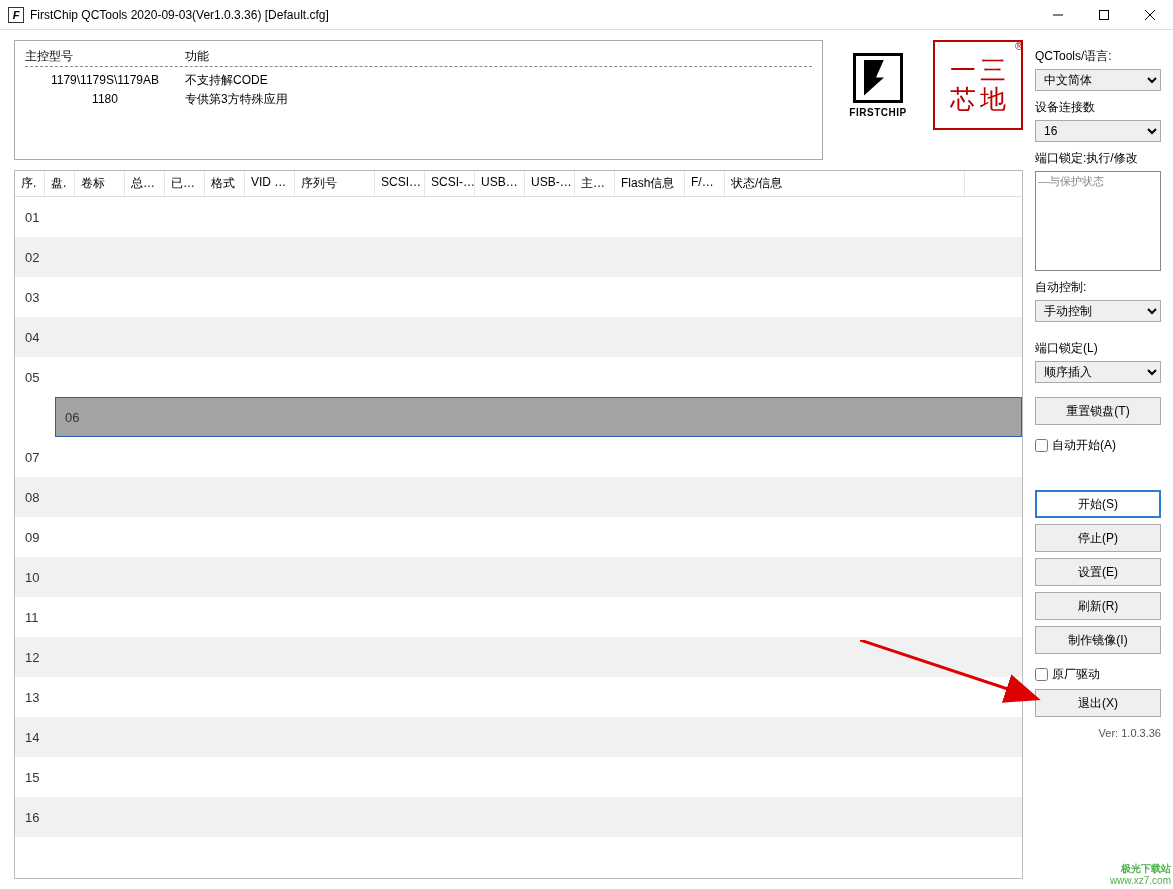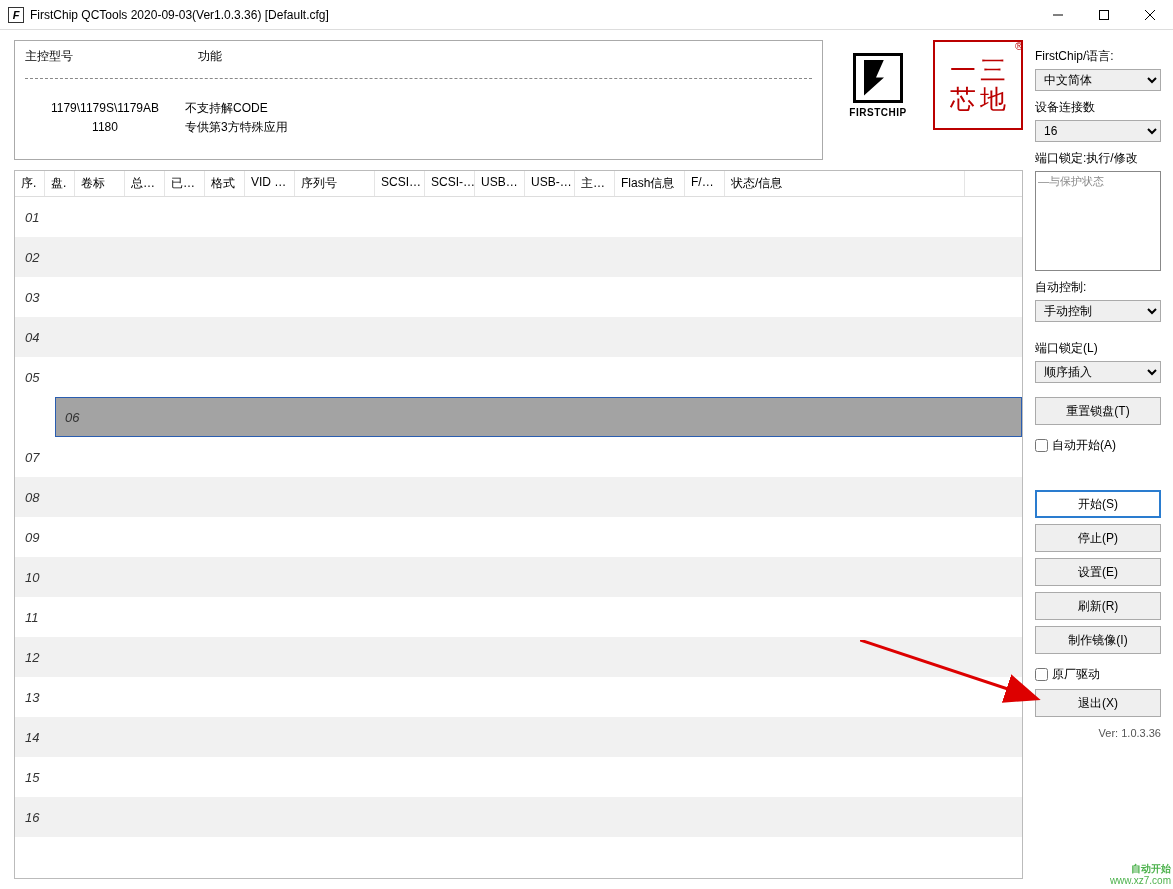--- a/index.html
+++ b/index.html
@@ -11,39 +11,39 @@
 .titlebar .win-btns { display: flex; height: 100%; }
 .titlebar .win-btn { width: 46px; height: 100%; display: flex; align-items: center; justify-content: center; }
 .titlebar .win-btn svg { width: 10px; height: 10px; }
 
 .content { display: flex; height: calc(100% - 30px); }
 .left-panel { flex: 1; padding: 10px 0 10px 14px; display: flex; flex-direction: column; }
 .right-panel { width: 150px; padding: 10px 12px; display: flex; flex-direction: column; font-size: 12px; }
 
 .info-row { display: flex; gap: 10px; margin-bottom: 10px; height: 120px; }
 .info-box { border: 1px solid #aaa; padding: 6px 10px; font-size: 12px; line-height: 1.6; flex: 1; }
-.info-box .hdr { display: flex; border-bottom: 1px dashed #888; padding-bottom: 12px; margin-bottom: 20px; gap: 13px; }
+.info-box .hdr { display: flex; border-bottom: 1px dashed #888; padding-bottom: 0; margin-bottom: 4px; }
 .info-box .hdr span:first-child { width: 160px; }
 .info-box .row { display: flex; text-align: center; }
 .info-box .row span:first-child { width: 160px; }
 
 .logos { display: flex; gap: 10px; }
 .logo { width: 90px; height: 90px; border: 0; display: flex; flex-direction: column; align-items: center; justify-content: center; }
 .logo.fc { background: #fff; }
 .logo.fc .sq { width: 50px; height: 50px; border: 3px solid #000; position: relative; margin-bottom: 4px; }
 .logo.fc .sq::after { content: ""; position: absolute; left: 8px; top: 4px; width: 20px; height: 36px; background: #000; clip-path: polygon(0 0, 100% 0, 60% 50%, 100% 50%, 0 100%); }
 .logo.fc .txt { font-size: 10px; font-weight: bold; letter-spacing: 0.5px; font-family: Arial; }
 .logo.seal { color: #b00; border: 2px solid #b00; position: relative; }
 .logo.seal .reg { position: absolute; top: -2px; right: -2px; font-size: 11px; }
 .logo.seal .chars { font-size: 26px; line-height: 1.1; writing-mode: horizontal-tb; font-family: KaiTi, serif; display: grid; grid-template-columns: 1fr 1fr; gap: 0 4px; }
 
 .grid-wrap { flex: 1; border: 1px solid #bbb; display: flex; flex-direction: column; overflow: hidden; }
 .grid-header { display: flex; background: #fff; border-bottom: 1px solid #ddd; font-size: 12px; height: 26px; }
 .grid-header .col { padding: 4px 6px; border-right: 1px solid #e5e5e5; white-space: nowrap; overflow: hidden; }
-.grid-body { flex: 1; overflow: auto; font-style: italic; }
+.grid-body { flex: 1; overflow: auto; }
 .grid-row { height: 40px; display: flex; align-items: center; padding-left: 10px; font-size: 13px; color: #333; }
 .grid-row.even { background: #f1f1f1; }
 .grid-row.odd { background: #fff; }
 .grid-row.selected { outline: 1px solid #2a5db0; outline-offset: -1px; background: #a3a3a3; margin-left: 40px; }
 
 .right-panel .rlabel { font-size: 12px; margin-bottom: 4px; margin-top: 8px; }
 .right-panel select, .right-panel .combo { width: 100%; height: 22px; font-size: 12px; border: 1px solid #aaa; background: #efefef; padding: 0 4px; }
 .right-panel .listbox { width: 100%; height: 100px; border: 1px solid #888; background: #fff; font-size: 11px; padding: 2px; overflow: hidden; color: #888; }
 .right-panel .rbtn { width: 100%; height: 28px; border: 1px solid #aaa; background: #efefef; font-size: 12px; margin-bottom: 6px; cursor: default; }
 .right-panel .rbtn.primary { border: 2px solid #2a7ccf; background: #fff; }
@@ -153,21 +153,21 @@
           <div class="grid-row even">12</div>
           <div class="grid-row odd">13</div>
           <div class="grid-row even">14</div>
           <div class="grid-row odd">15</div>
           <div class="grid-row even">16</div>
         </div>
     </div>
   </div>
 
   <div class="right-panel">
-    <div class="rlabel">FirstChip/语言:</div>
+    <div class="rlabel">QCTools/语言:</div>
     <select class="combo"><option>中文简体</option></select>
 
     <div class="rlabel">设备连接数</div>
     <select class="combo"><option>16</option></select>
 
     <div class="rlabel">端口锁定:执行/修改</div>
     <div class="listbox">—与保护状态</div>
 
     <div class="rlabel">自动控制:</div>
     <select class="combo"><option>手动控制</option></select>
@@ -203,15 +203,15 @@
 <svg class="arrow-annot" width="200" height="80">
   <defs>
       <marker id="ah" markerWidth="12" markerHeight="10" refX="10" refY="5" orient="auto">
         <polygon points="0,0 12,5 0,10" fill="#d00"></polygon>
       </marker>
     </defs>
   <line x1="0" y1="0" x2="175" y2="58" stroke="#d00" stroke-width="3" marker-end="url(#ah)"></line>
 </svg>
 
 <div class="watermark">
-  <div class="wm1">自动开始</div>
+  <div class="wm1">极光下载站</div>
   <div class="wm2">www.xz7.com</div>
 </div>
 
 </body></html>

